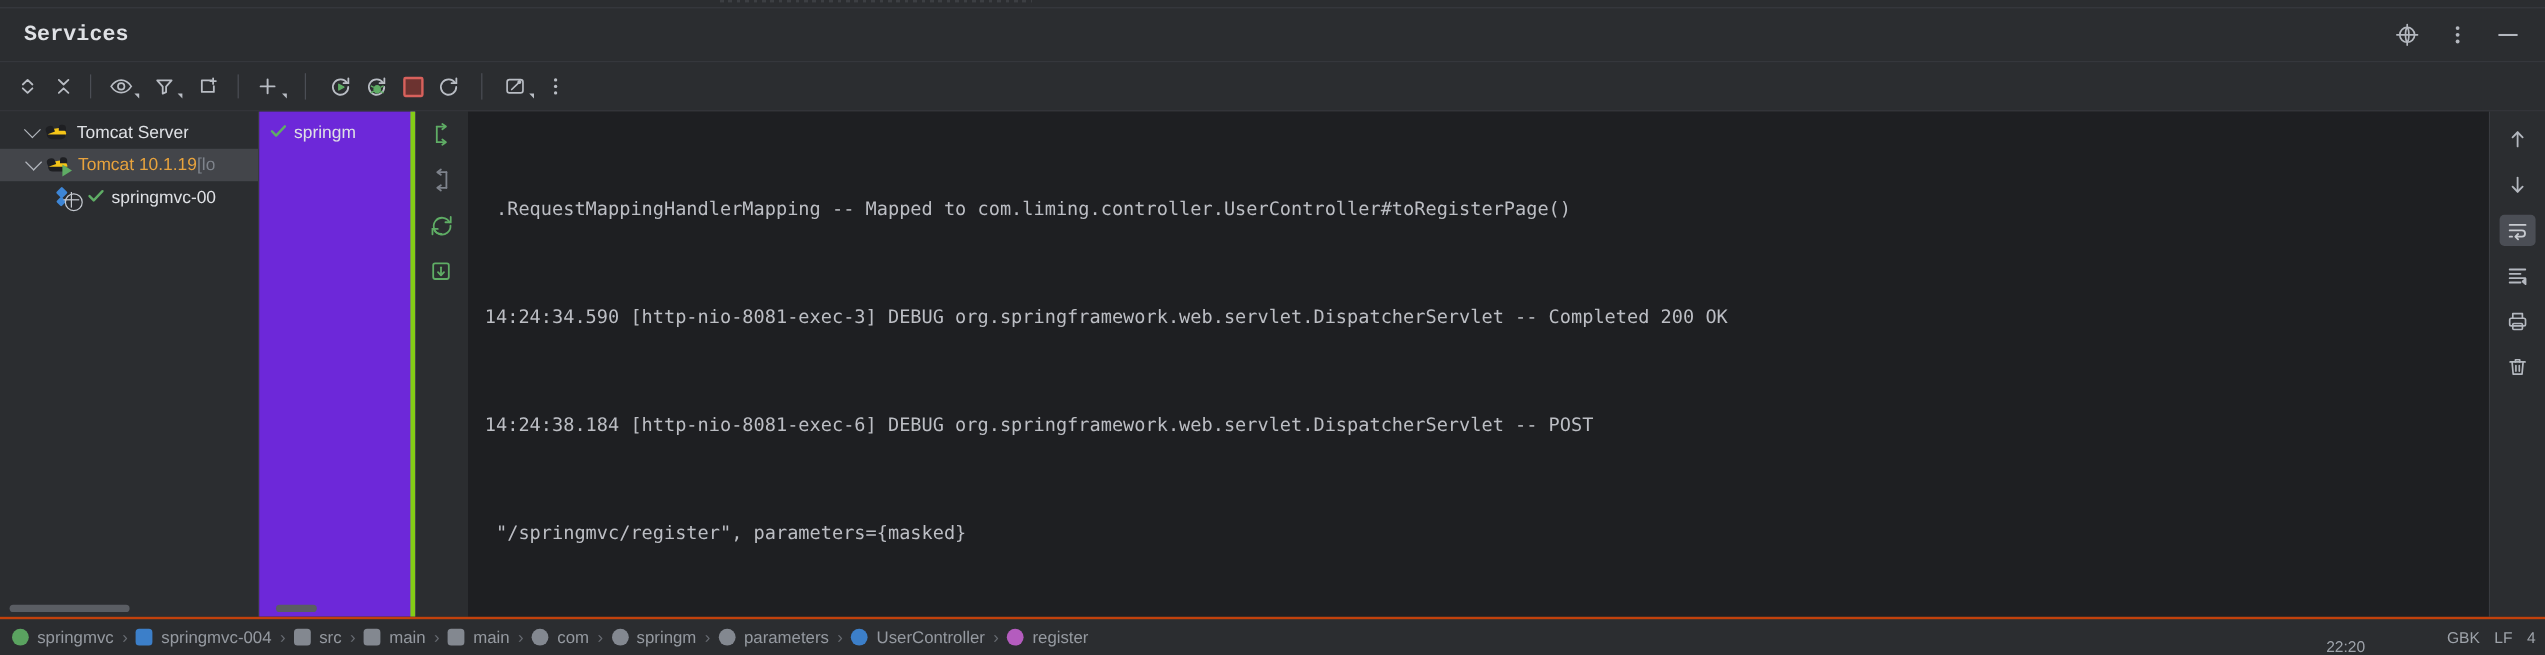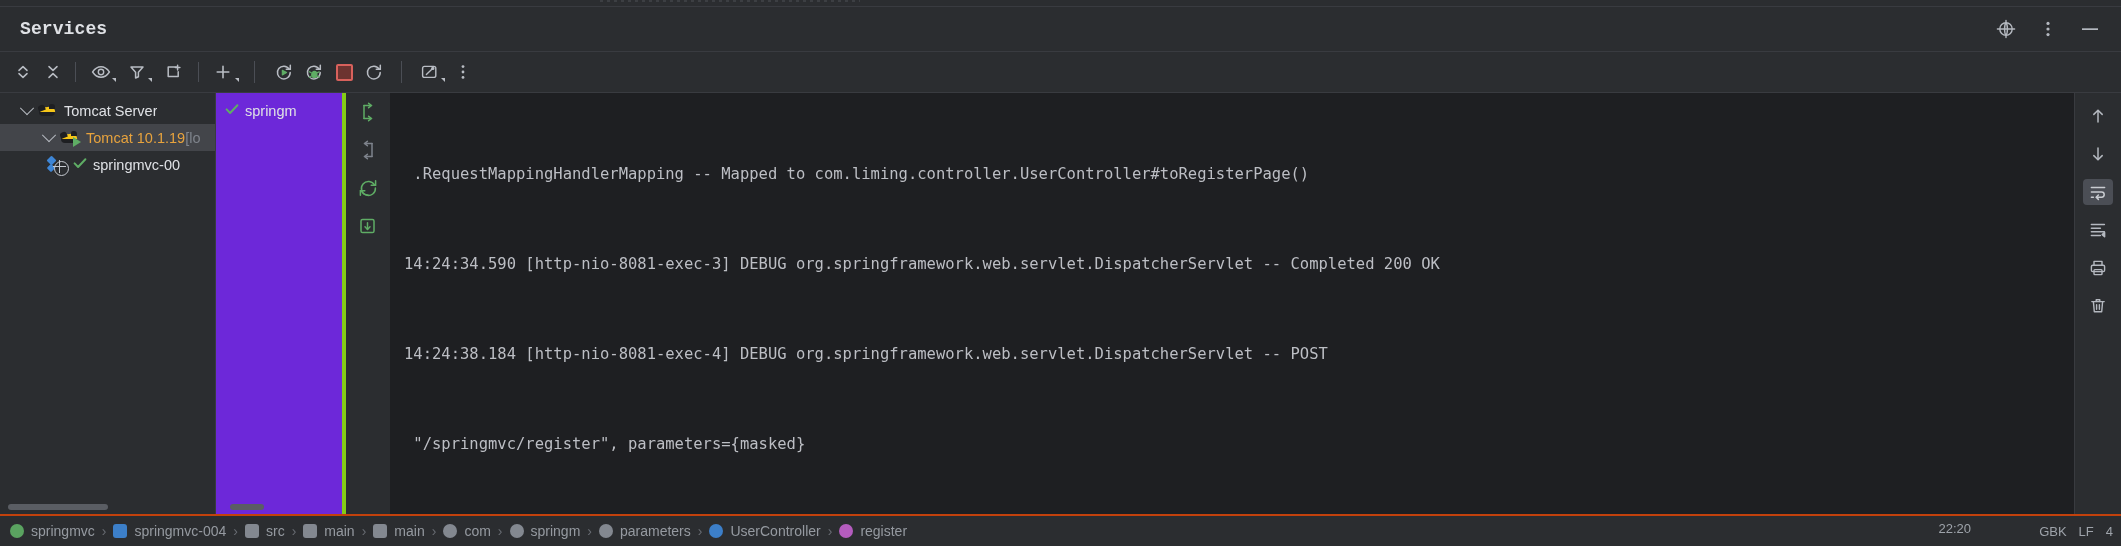--- a/index.html
+++ b/index.html
@@ -80,21 +80,21 @@
   .rail{width:46px;flex:none;background:#2b2d30;display:flex;flex-direction:column;align-items:center;padding-top:10px;gap:12px;border-left:1px solid #393b40;}
   .rbtn{width:30px;height:26px;display:flex;align-items:center;justify-content:center;color:#b4b8bf;cursor:pointer;border-radius:4px;}
   .rbtn.active{background:#4b4e55;}
 
   
   .statusbar{height:30px;flex:none;background:#2b2d30;display:flex;align-items:center;padding-left:10px;overflow:hidden;position:relative;border-top:2px solid #c2410c;}
   .crumbs{display:flex;align-items:center;gap:7px;font-size:14px;color:#9ea3aa;white-space:nowrap;opacity:.92;}
   .crumbs .sepa{color:#6d7178;}
   .dot-ico{width:14px;height:14px;border-radius:50%;flex:none;}
   .sb-right{position:absolute;right:8px;top:0;height:30px;display:flex;align-items:center;gap:12px;font-size:13px;color:#9ea3aa;}
-  .wm2{position:absolute;right:150px;top:5px;font-size:13px;color:#9ea3aa;}
+  .wm2{position:absolute;right:150px;top:15px;font-size:13px;color:#9ea3aa;}
 </style>
 </head>
 <body>
 
 <div class="app">
 
   <div class="top-sliver">
     <div class="ghost"></div>
   </div>
 
@@ -226,21 +226,21 @@
             </div>
           <div class="tomcat-ico">
             <div class="b1"></div>
               <div class="b2"></div>
               <div class="b3"></div>
               <div class="b4"></div>
           </div>
           <span class="tlabel">Tomcat Server</span>
         </div>
 
-        <div class="trow sel" style="padding-left:38px;">
+        <div class="trow sel" style="padding-left:17px;">
           <div class="tw">
               <div class="chev"></div>
             </div>
           <div class="tomcat-ico">
             <div class="b1"></div>
               <div class="b2"></div>
               <div class="b3"></div>
               <div class="b4"></div>
             <div class="runtri"></div>
           </div>
@@ -311,21 +311,21 @@
             <path d="M10.5 7.8v6.4"></path>
             <path d="M8 11.8l2.5 2.6 2.5-2.6"></path>
         </svg>
       </div>
     </div>
 
     <div class="console">
       <div class="log">
         <div class="ln"> .RequestMappingHandlerMapping -- Mapped to com.liming.controller.UserController#toRegisterPage()</div>
         <div class="ln">14:24:34.590 [http-nio-8081-exec-3] DEBUG org.springframework.web.servlet.DispatcherServlet -- Completed 200 OK</div>
-        <div class="ln">14:24:38.184 [http-nio-8081-exec-4] DEBUG org.springframework.web.servlet.DispatcherServlet -- POST</div>
+        <div class="ln">14:24:38.184 [http-nio-8081-exec-6] DEBUG org.springframework.web.servlet.DispatcherServlet -- POST</div>
         <div class="ln"> "/springmvc/register", parameters={masked}</div>
         
         
         
         
         
       </div>
     </div>
 
     <div class="rail">

